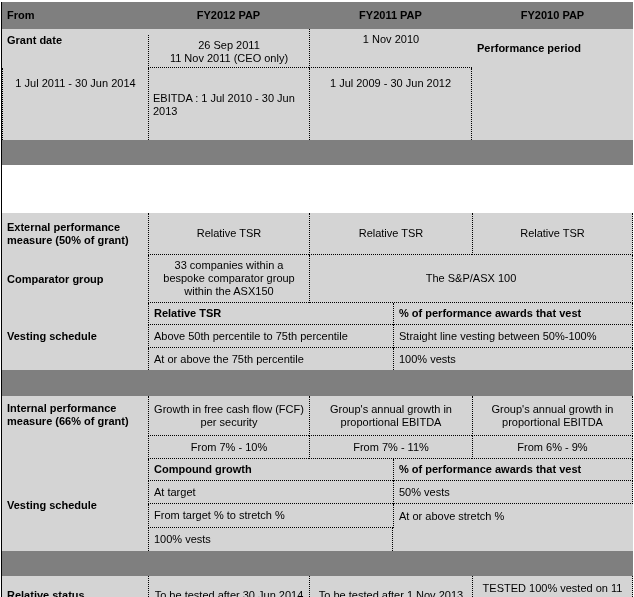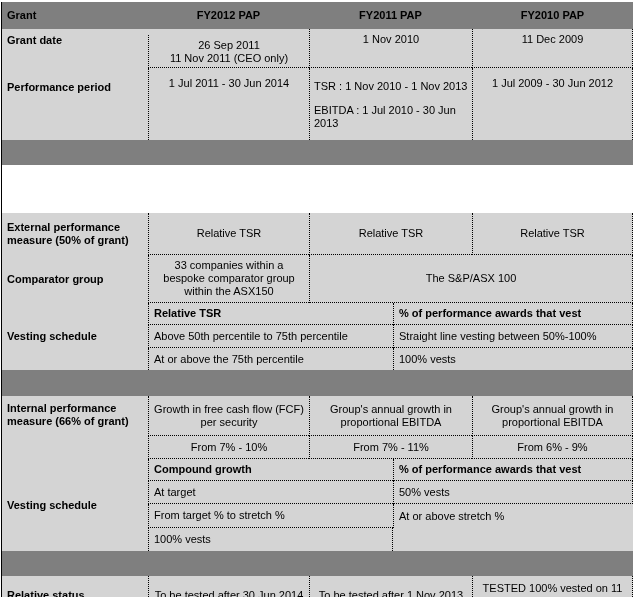--- a/index.html
+++ b/index.html
@@ -28,41 +28,39 @@
   .re{border-right:1px dotted #000;}
   .paras{display:flex;flex-direction:column;gap:11px;align-items:flex-start;padding-top:4px;}
   .pp{margin:0;text-align:left;}
 </style>
 </head>
 <body>
 
 <div id="table-wrap">
 
   <div class="hdr">
-    <div class="cell lab">Grant</div>
+    <div class="cell lab">From</div>
     <div class="cell">FY2012 PAP</div>
     <div class="cell">FY2011 PAP</div>
     <div class="cell">FY2010 PAP</div>
   </div>
 
   <div class="sec g4" style="grid-template-rows:39px 72px;">
     <div class="cell lab top" style="padding-top:5px;">Grant date</div>
     <div class="cell bl bb top" style="padding-top:4px;margin-top:6px;">
       <div>
         <div>26 Sep 2011</div>
         <div>11 Nov 2011 (CEO only)</div>
       </div>
     </div>
     <div class="cell bl bb top" style="padding-top:4px;">1 Nov 2010</div>
-    <div class="cell bl bb re top" style="padding-top:4px;">11 Dec 2009</div>
 
     <div class="cell lab top" style="padding-top:13px;">Performance period</div>
     <div class="cell bl top" style="padding-top:9px;">1 Jul 2011 - 30 Jun 2014</div>
     <div class="cell bl top paras">
-      <p class="pp">TSR : 1 Nov 2010 - 1 Nov 2013</p>
       <p class="pp">EBITDA : 1 Jul 2010 - 30 Jun 2013</p>
     </div>
     <div class="cell bl re top" style="padding-top:9px;">1 Jul 2009 - 30 Jun 2012</div>
   </div>
 
   <div class="band"></div>
 
   <div class="sec g4" style="grid-template-rows:42px 48px;margin-top:48px;">
     <div class="cell lab">External performance measure (50% of grant)</div>
     <div class="cell bl bb">Relative TSR</div>

